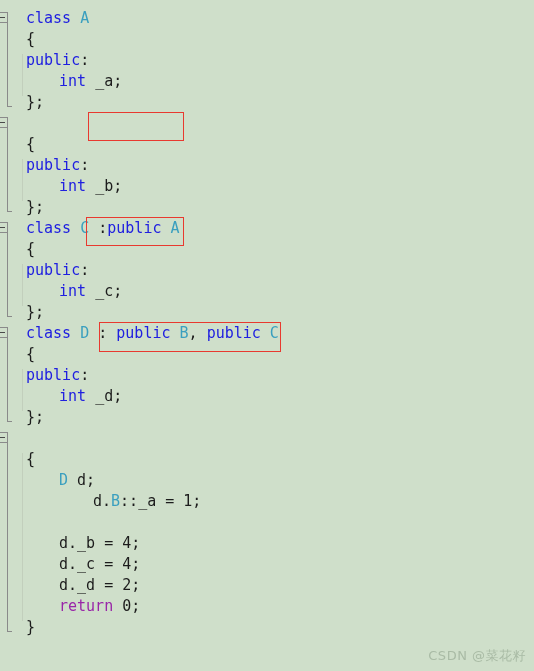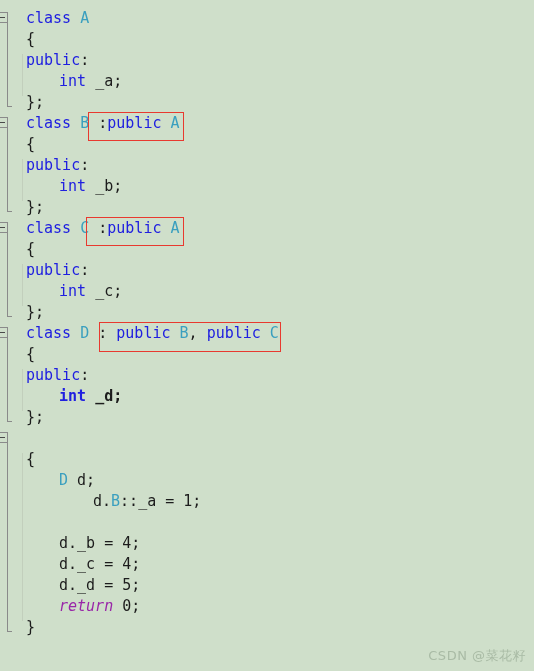--- a/index.html
+++ b/index.html
@@ -83,21 +83,21 @@
     left: 14px;
     height: 21px;
     line-height: 21px;
     white-space: pre;
     font-size: 15px;
     font-family: "DejaVu Sans Mono", "Liberation Mono", monospace;
     color: #1c1c1c;
   }
   .kw      { color: #2020e0; }
   .type    { color: #3a9fbf; }
-  .ctrl    { color: #9926a8; font-style: italic; }
+  .ctrl    { color: #9926a8; }
   .plain   { color: #1c1c1c; }
 
   
   .hl-box {
     position: absolute;
     box-sizing: border-box;
     border: 1px solid #e8392f;
     background: transparent;
     pointer-events: none;
   }
@@ -144,41 +144,40 @@
       <div class="indent-guide" style="left: 22px; top: 369px; height: 42px;"></div>
       <div class="indent-guide" style="left: 22px; top: 453px; height: 168px;"></div>
     </div>
 
   <div class="code-layer" id="code-layer">
       <div class="line" style="top: 8px; left: 14px;"><span class="kw">class </span><span class="type">A</span></div>
       <div class="line" style="top: 29px; left: 14px;"><span class="plain">{</span></div>
       <div class="line" style="top: 50px; left: 14px;"><span class="kw">public</span><span class="plain">:</span></div>
       <div class="line" style="top: 71px; left: 47px;"><span class="kw">int </span><span class="plain">_a;</span></div>
       <div class="line" style="top: 92px; left: 14px;"><span class="plain">};</span></div>
-      <div class="line" style="top: 113px; left: 14px;"><span class="kw">class </span><span class="type">B</span><span class="plain"> :</span><span class="kw">public </span><span class="type">A</span></div>
       <div class="line" style="top: 134px; left: 14px;"><span class="plain">{</span></div>
       <div class="line" style="top: 155px; left: 14px;"><span class="kw">public</span><span class="plain">:</span></div>
       <div class="line" style="top: 176px; left: 47px;"><span class="kw">int </span><span class="plain">_b;</span></div>
       <div class="line" style="top: 197px; left: 14px;"><span class="plain">};</span></div>
       <div class="line" style="top: 218px; left: 14px;"><span class="kw">class </span><span class="type">C</span><span class="plain"> :</span><span class="kw">public </span><span class="type">A</span></div>
       <div class="line" style="top: 239px; left: 14px;"><span class="plain">{</span></div>
       <div class="line" style="top: 260px; left: 14px;"><span class="kw">public</span><span class="plain">:</span></div>
       <div class="line" style="top: 281px; left: 47px; text-align: right;"><span class="kw">int </span><span class="plain">_c;</span></div>
       <div class="line" style="top: 302px; left: 14px;"><span class="plain">};</span></div>
       <div class="line" style="top: 323px; left: 14px;"><span class="kw">class </span><span class="type">D</span><span class="plain"> : </span><span class="kw">public </span><span class="type">B</span><span class="plain">, </span><span class="kw">public </span><span class="type">C</span></div>
       <div class="line" style="top: 344px; left: 14px;"><span class="plain">{</span></div>
       <div class="line" style="top: 365px; left: 14px;"><span class="kw">public</span><span class="plain">:</span></div>
-      <div class="line" style="top: 386px; left: 47px; font-weight: bold;"><span class="kw">int </span><span class="plain">_d;</span></div>
+      <div class="line" style="top: 386px; left: 47px;"><span class="kw">int </span><span class="plain">_d;</span></div>
       <div class="line" style="top: 407px; left: 14px;"><span class="plain">};</span></div>
       <div class="line" style="top: 449px; left: 14px;"><span class="plain">{</span></div>
       <div class="line" style="top: 470px; left: 47px;"><span class="type">D</span><span class="plain"> d;</span></div>
       <div class="line" style="top: 491px; left: 47px; margin-left: 34px;"><span class="plain">d.</span><span class="type">B</span><span class="plain">::_a = 1;</span></div>
       <div class="line" style="top: 533px; left: 47px;"><span class="plain">d._b = 4;</span></div>
       <div class="line" style="top: 554px; left: 47px;"><span class="plain">d._c = 4;</span></div>
-      <div class="line" style="top: 575px; left: 47px;"><span class="plain">d._d = 5;</span></div>
+      <div class="line" style="top: 575px; left: 47px;"><span class="plain">d._d = 2;</span></div>
       <div class="line" style="top: 596px; left: 47px;"><span class="ctrl">return</span><span class="plain"> 0;</span></div>
       <div class="line" style="top: 617px; left: 14px;"><span class="plain">}</span></div>
     </div>
 
   <div class="hl-layer" id="hl-layer">
       <div class="hl-box" style="left: 88px; top: 112px; width: 96px; height: 29px; border-color: rgb(232, 57, 47);"></div>
       <div class="hl-box" style="left: 86px; top: 217px; width: 98px; height: 29px; border-color: rgb(232, 57, 47);"></div>
       <div class="hl-box" style="left: 99px; top: 322px; width: 182px; height: 30px; border-color: rgb(232, 57, 47);"></div>
     </div>
 

